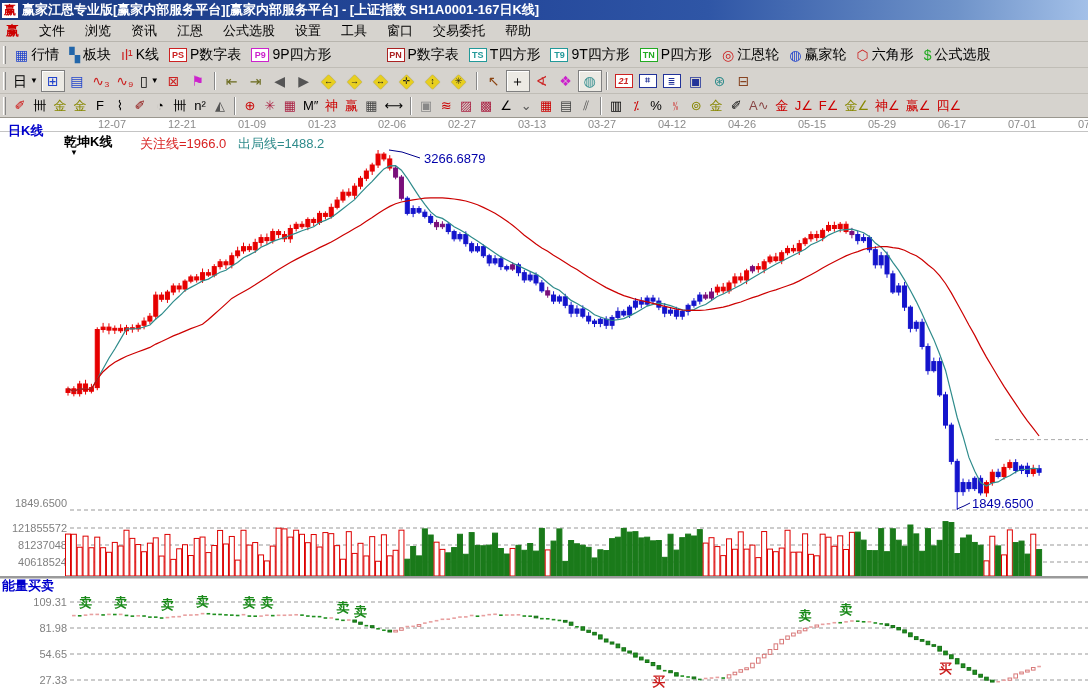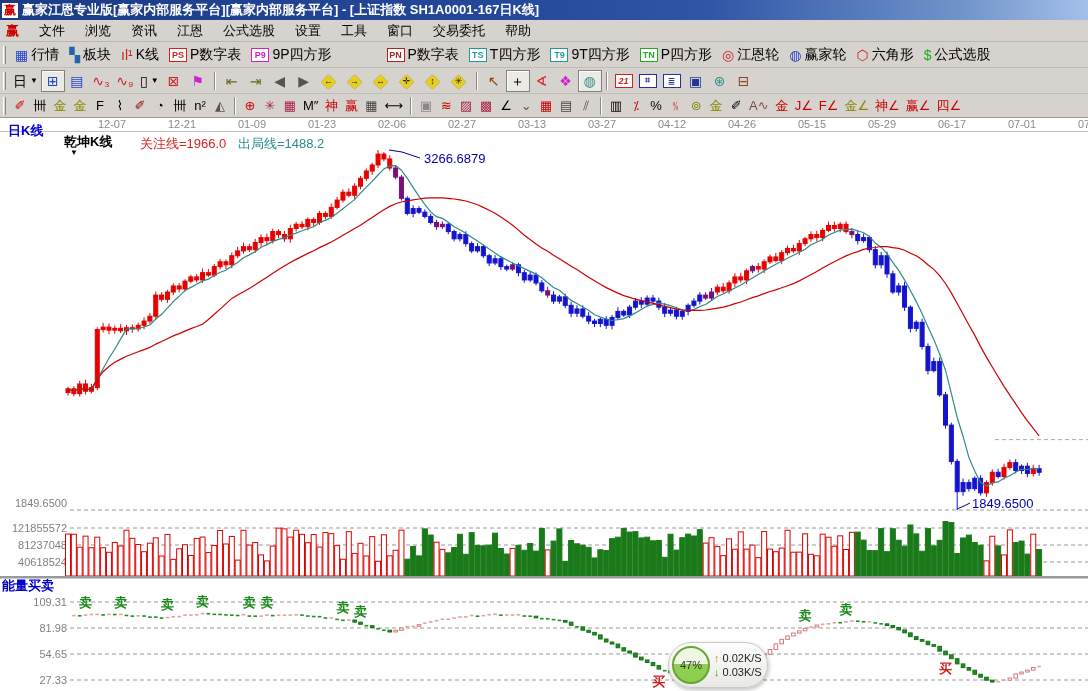--- a/index.html
+++ b/index.html
@@ -1118,28 +1118,15 @@
     <div class="ov ov-kname">
       <span>乾坤K线</span>
       <span class="dd">▼</span>
     </div>
     <div class="ov ov-attn">关注线=1966.0</div>
     <div class="ov ov-exit">出局线=1488.2</div>
     <div class="ov ov-peak">3266.6879</div>
     <div class="ov ov-low">1849.6500</div>
     <div class="ov ov-energy">能量买卖</div>
 
-    <div class="progress">
-      <div class="pcircle">47%</div>
-      <div class="pspeeds">
-        <div>
-          <span class="up-arrow">↑</span>
-          <span>0.02K/S</span>
-        </div>
-        <div>
-          <span class="down-arrow">↓</span>
-          <span>0.03K/S</span>
-        </div>
-      </div>
-    </div>
   </div>
 
 </div>
 
 </body></html>

